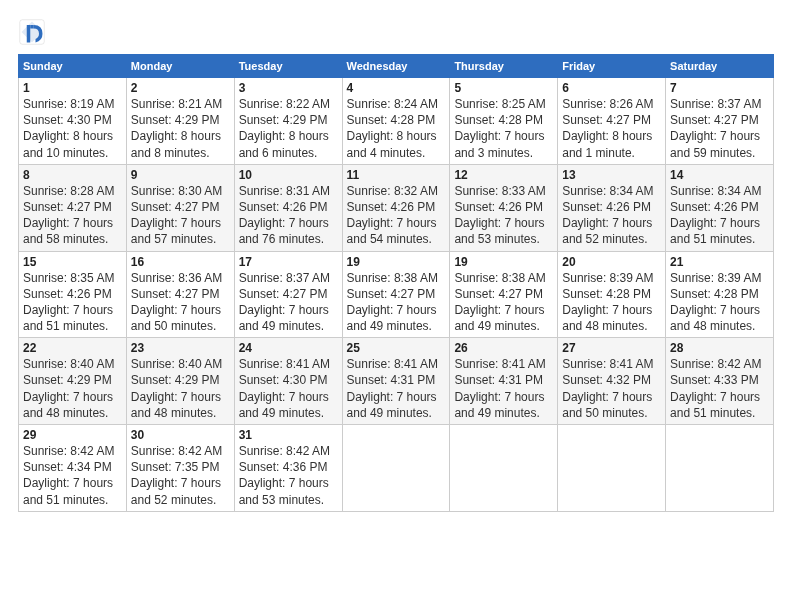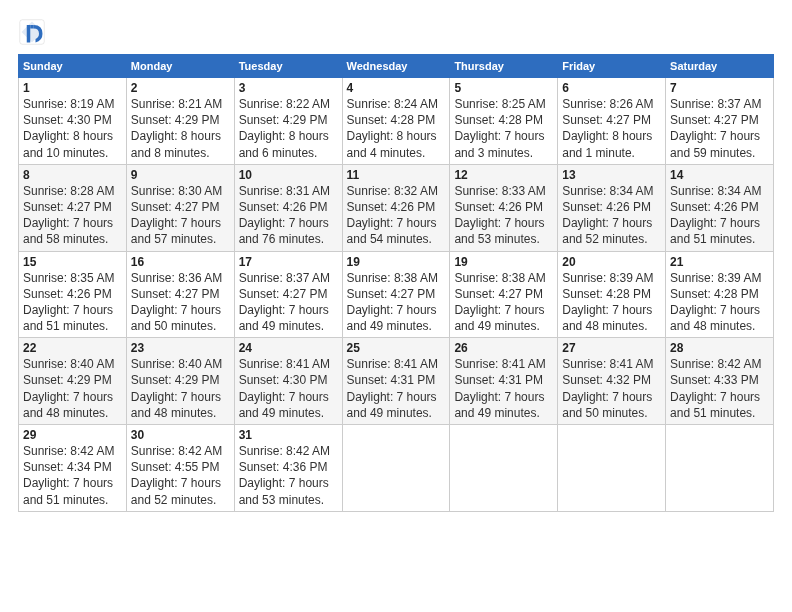--- a/index.html
+++ b/index.html
@@ -375,21 +375,21 @@
         <div class="day-info">
           <span>Sunrise: 8:42 AM</span><br>
           <span>Sunset: 4:34 PM</span><br>
           <span>Daylight: 7 hours and 51 minutes.</span>
         </div>
       </td>
           <td>
         <span class="day-num">30</span>
         <div class="day-info">
           <span>Sunrise: 8:42 AM</span><br>
-          <span>Sunset: 4:55 PM</span><br>
+          <span>Sunset: 7:35 PM</span><br>
           <span>Daylight: 7 hours and 52 minutes.</span>
         </div>
       </td>
           <td>
         <span class="day-num">31</span>
         <div class="day-info">
           <span>Sunrise: 8:42 AM</span><br>
           <span>Sunset: 4:36 PM</span><br>
           <span>Daylight: 7 hours and 53 minutes.</span>
         </div>

